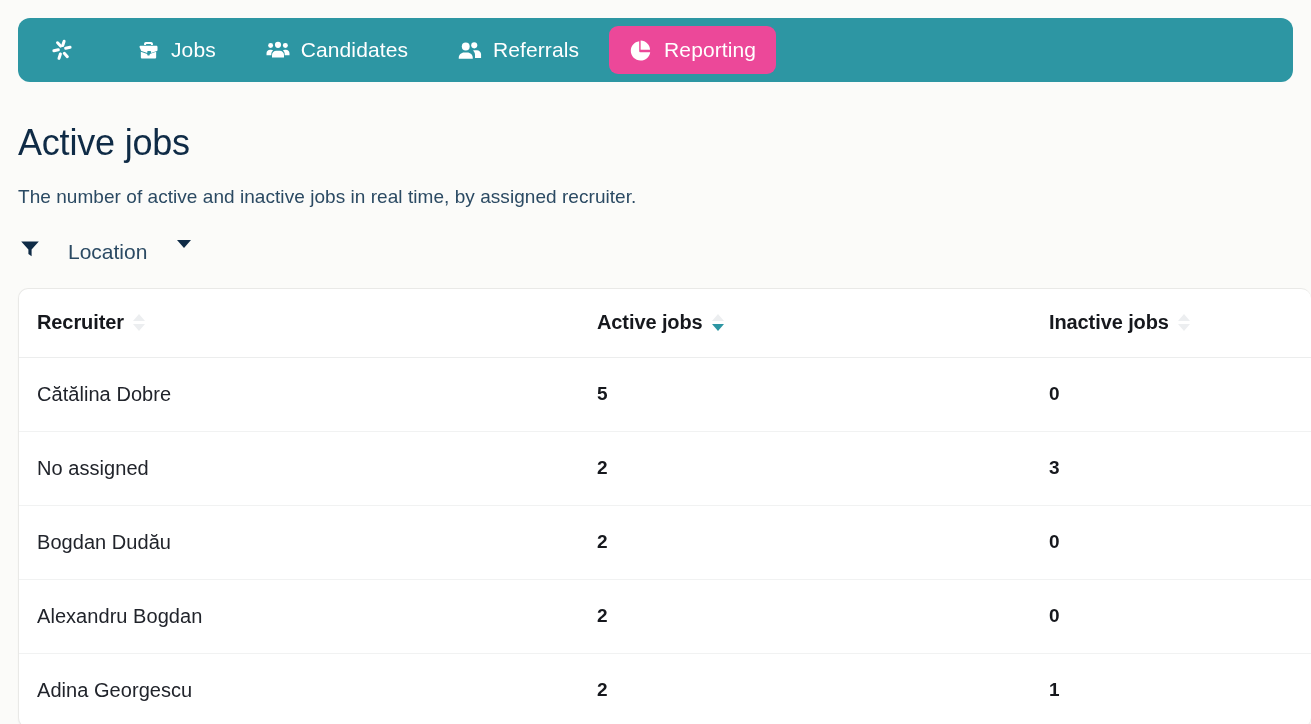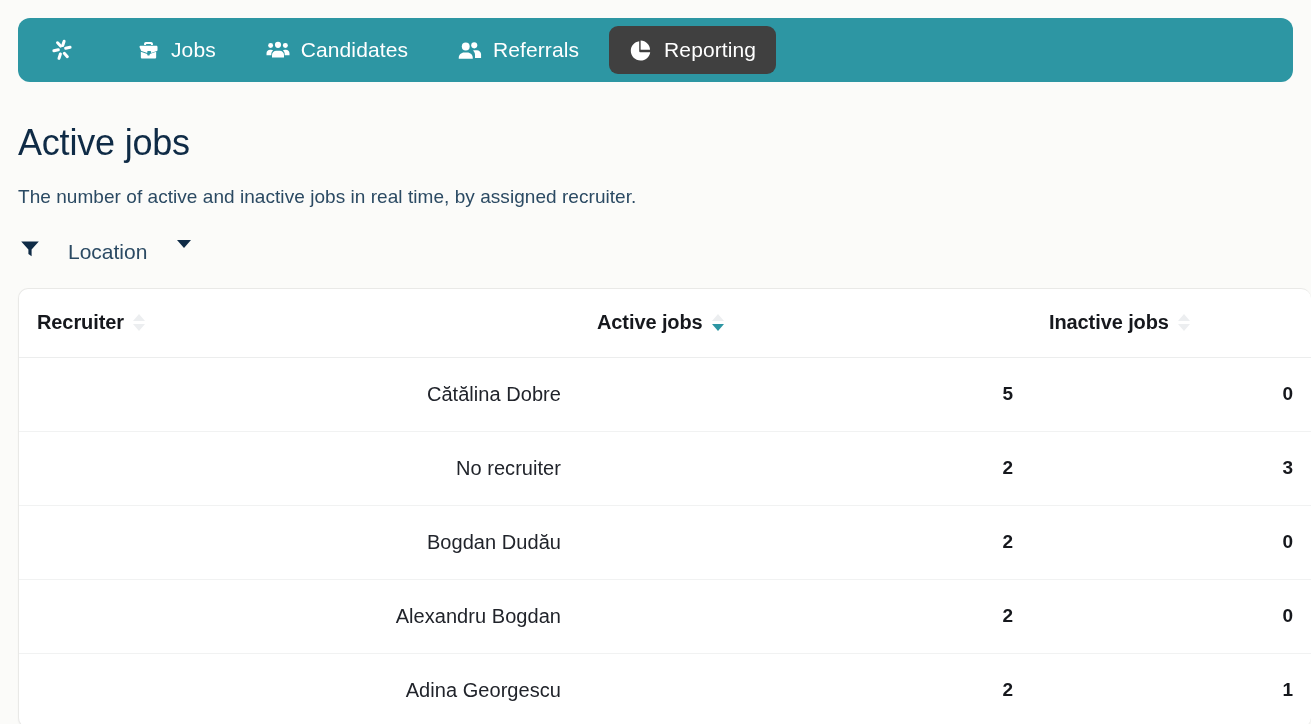--- a/index.html
+++ b/index.html
@@ -54,21 +54,21 @@
     color: #ffffff;
     font-size: 21px;
     letter-spacing: .1px;
     cursor: pointer;
     white-space: nowrap;
   }
 
   .nav-item .nav-label { color: #ffffff; }
 
   .nav-item.active {
-    background: #404040;
+    background: #ec4899;
   }
 
   .nav-icon {
     display: inline-flex;
     align-items: center;
     justify-content: center;
     width: 24px;
     height: 24px;
     flex: 0 0 auto;
   }
@@ -139,21 +139,21 @@
   }
 
   table.data-table {
     width: 100%;
     border-collapse: collapse;
     table-layout: fixed;
   }
 
   table.data-table th,
   table.data-table td {
-    text-align: right;
+    text-align: left;
     padding: 0 18px;
   }
 
   .col-recruiter { width: 560px; }
   .col-active    { width: 452px; }
   .col-inactive  { width: auto; }
 
   thead th {
     height: 68px;
     vertical-align: middle;
@@ -351,21 +351,21 @@
         </tr>
       </thead>
 
       <tbody>
         <tr>
           <td class="cell-name">Cătălina Dobre</td>
           <td class="cell-num">5</td>
           <td class="cell-num">0</td>
         </tr>
         <tr>
-          <td class="cell-name">No recruiter</td>
+          <td class="cell-name">No assigned</td>
           <td class="cell-num">2</td>
           <td class="cell-num">3</td>
         </tr>
         <tr>
           <td class="cell-name">Bogdan Dudău</td>
           <td class="cell-num">2</td>
           <td class="cell-num">0</td>
         </tr>
         <tr>
           <td class="cell-name">Alexandru Bogdan</td>

